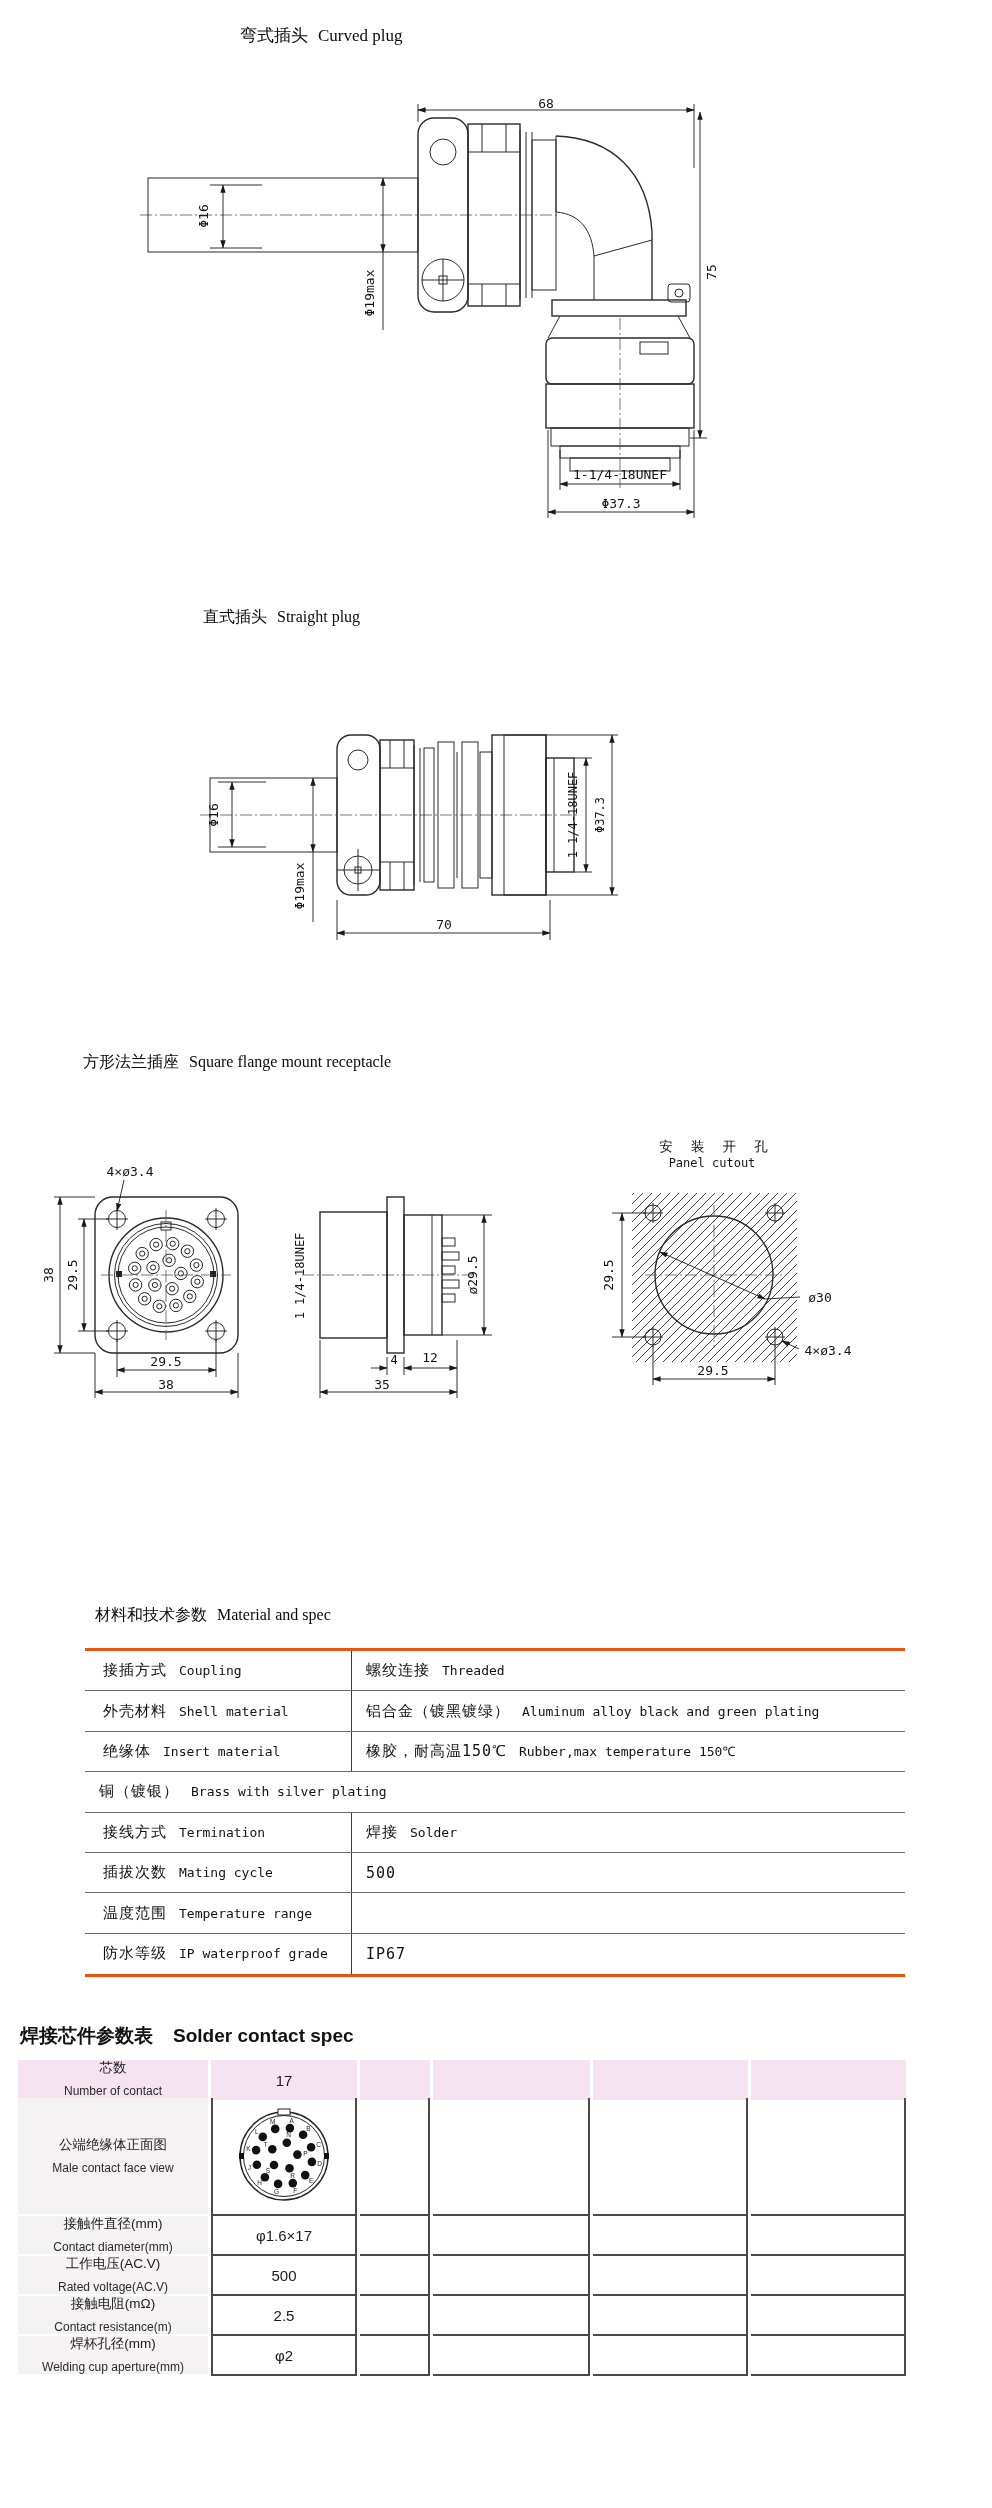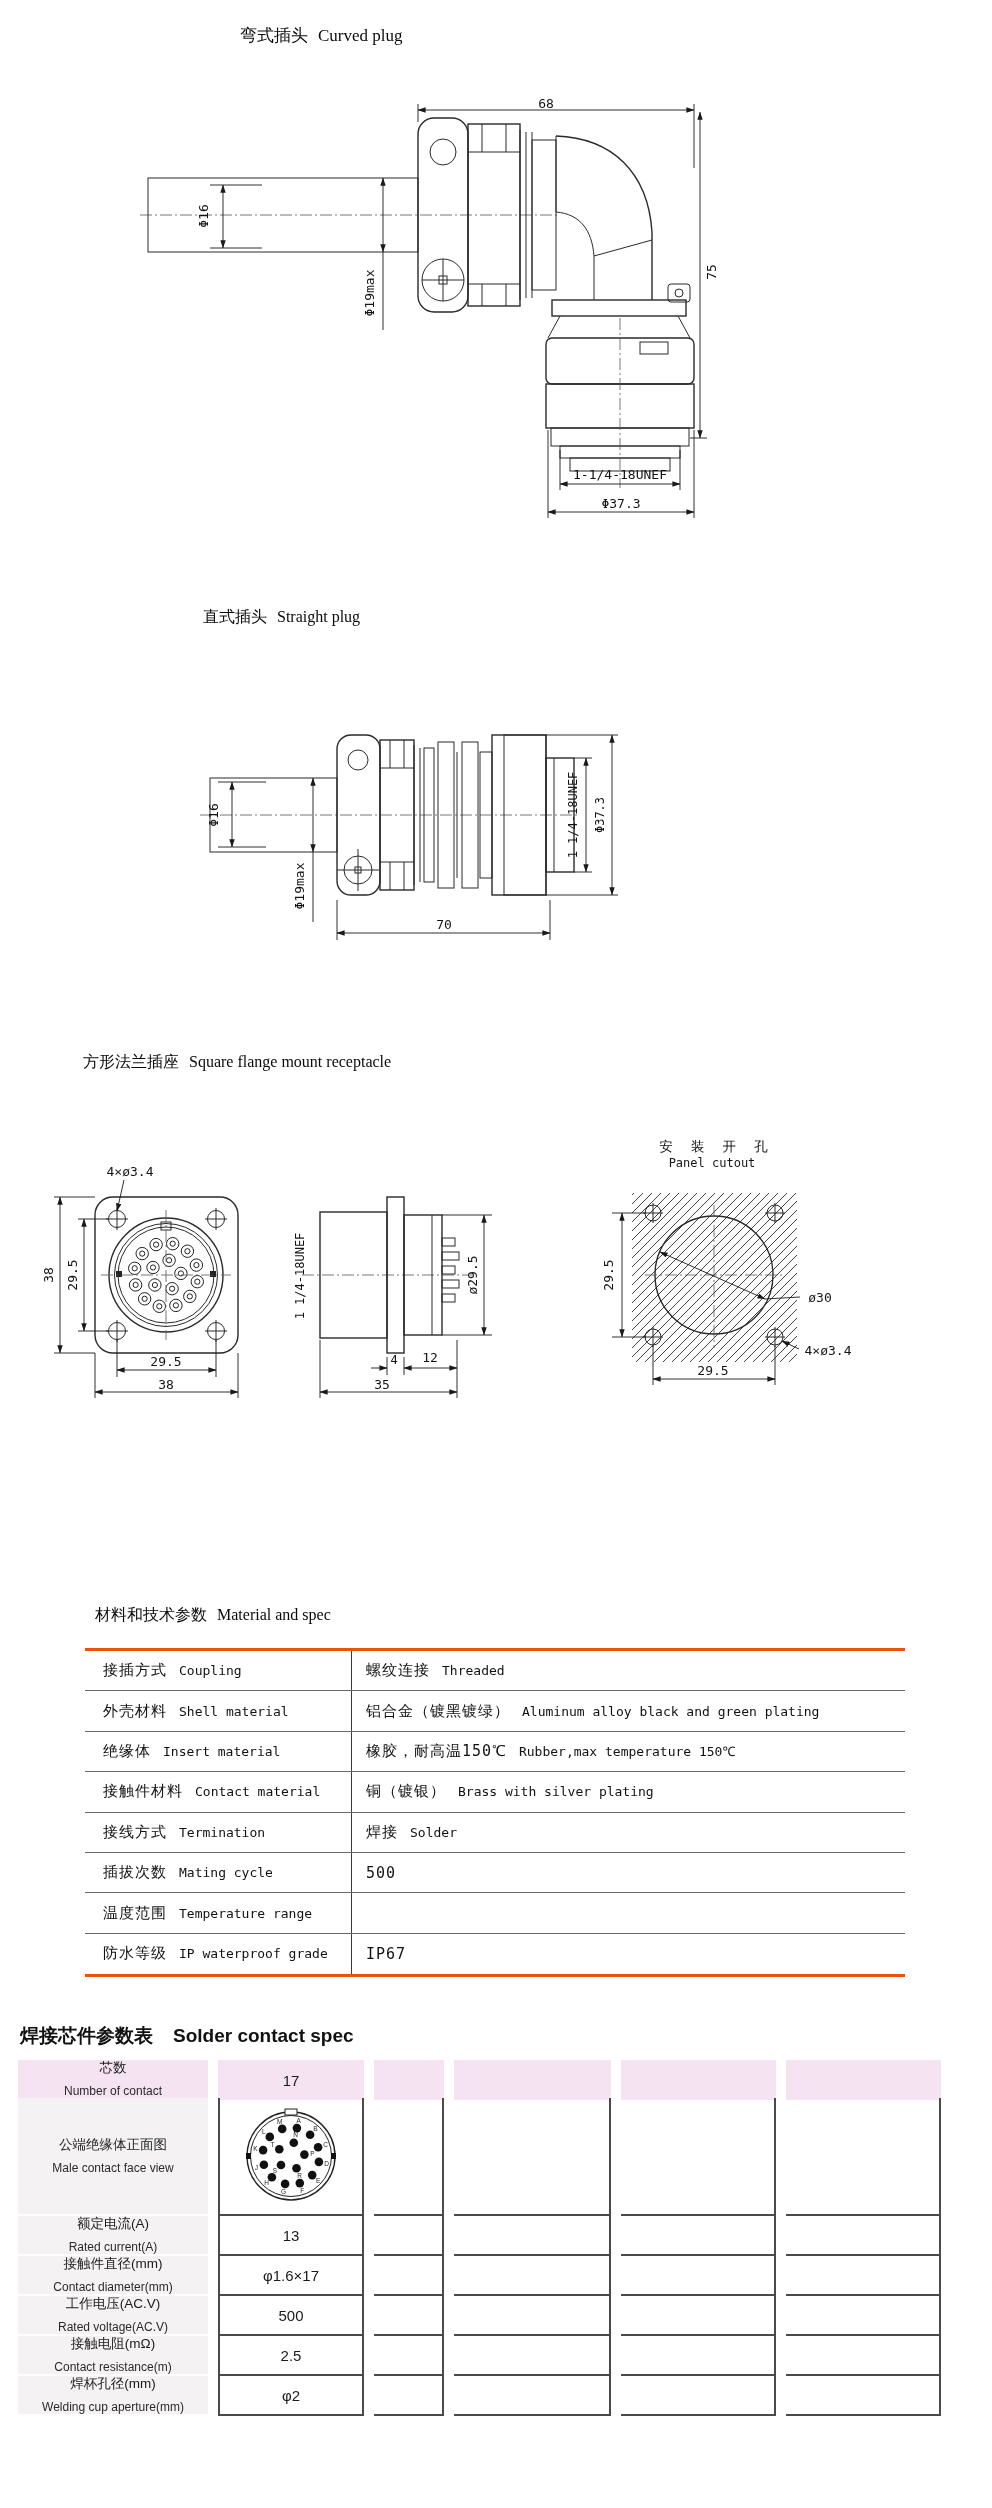--- a/index.html
+++ b/index.html
@@ -21,21 +21,21 @@
   .m-row:last-child{border-bottom:none;}
   .m-label{width:267px;flex:0 0 267px;border-right:1px solid #3a3a3a;box-sizing:border-box;display:flex;align-items:center;padding-left:18px;}
   .m-value{flex:1;display:flex;align-items:center;padding-left:14px;}
   .m-label .cn,.m-value .cn{font-size:15px;letter-spacing:1px;}
   .m-label .en,.m-value .en{font-size:13px;margin-left:12px;}
 
   
   .sol-title{position:absolute;left:20px;top:2023px;font-family:"Liberation Sans",sans-serif;font-weight:bold;font-size:19px;color:#111;white-space:nowrap;}
   .sol-title .en{margin-left:20px;}
   .sol-table{position:absolute;left:18px;top:2060px;width:890px;font-family:"Liberation Sans",sans-serif;}
-  .s-row{display:grid;grid-template-columns:190px 146px 70px 157px 155px 155px;column-gap:10px;}
+  .s-row{display:grid;grid-template-columns:190px 146px 70px 157px 155px 155px;column-gap:3px;}
   .s-row.header{height:38px;}
   .s-row.header>div{background:#f5e3f1;}
   .s-row.diagram{height:118px;}
   .s-row.body{height:40px;}
   .s-label{background:#f4f2f3;border-bottom:2px solid #fff;display:flex;flex-direction:column;justify-content:center;align-items:center;text-align:center;}
   .s-row.header .s-label{background:#f5e3f1;}
   .s-label .cn{font-size:13.5px;color:#1c1c1c;line-height:16px;}
   .s-label .en{font-size:12px;color:#2a2a2a;line-height:14px;margin-top:8px;}
   .s-cell{display:flex;align-items:center;justify-content:center;font-size:15px;color:#1a1a1a;box-sizing:border-box;}
   .s-row.header .s-cell{border:none;}
@@ -392,24 +392,20 @@
       <div class="m-label">
         <span class="cn">绝缘体</span>
         <span class="en">Insert material</span>
       </div>
       <div class="m-value">
         <span class="cn">橡胶，耐高温150℃</span>
         <span class="en">Rubber,max temperature 150℃</span>
       </div>
     </div>
     <div class="m-row">
-      <div class="m-label">
-        <span class="cn">接触件材料</span>
-        <span class="en">Contact material</span>
-      </div>
       <div class="m-value">
         <span class="cn">铜（镀银）</span>
         <span class="en">Brass with silver plating</span>
       </div>
     </div>
     <div class="m-row">
       <div class="m-label">
         <span class="cn">接线方式</span>
         <span class="en">Termination</span>
       </div>
@@ -504,31 +500,20 @@
           <text x="-18.6" y="-8.6" text-anchor="middle" font-size="6.5" font-family="Liberation Sans, sans-serif" fill="#222">T</text>
         </svg>
       </div>
       <div class="s-cell"></div>
       <div class="s-cell"></div>
       <div class="s-cell"></div>
       <div class="s-cell"></div>
     </div>
     <div class="s-row body">
       <div class="s-label">
-        <div class="cn">额定电流(A)</div>
-        <div class="en">Rated current(A)</div>
-      </div>
-      <div class="s-cell first">13</div>
-      <div class="s-cell"></div>
-      <div class="s-cell"></div>
-      <div class="s-cell"></div>
-      <div class="s-cell"></div>
-    </div>
-    <div class="s-row body">
-      <div class="s-label">
         <div class="cn">接触件直径(mm)</div>
         <div class="en">Contact diameter(mm)</div>
       </div>
       <div class="s-cell first">φ1.6×17</div>
       <div class="s-cell"></div>
       <div class="s-cell"></div>
       <div class="s-cell"></div>
       <div class="s-cell"></div>
     </div>
     <div class="s-row body">

